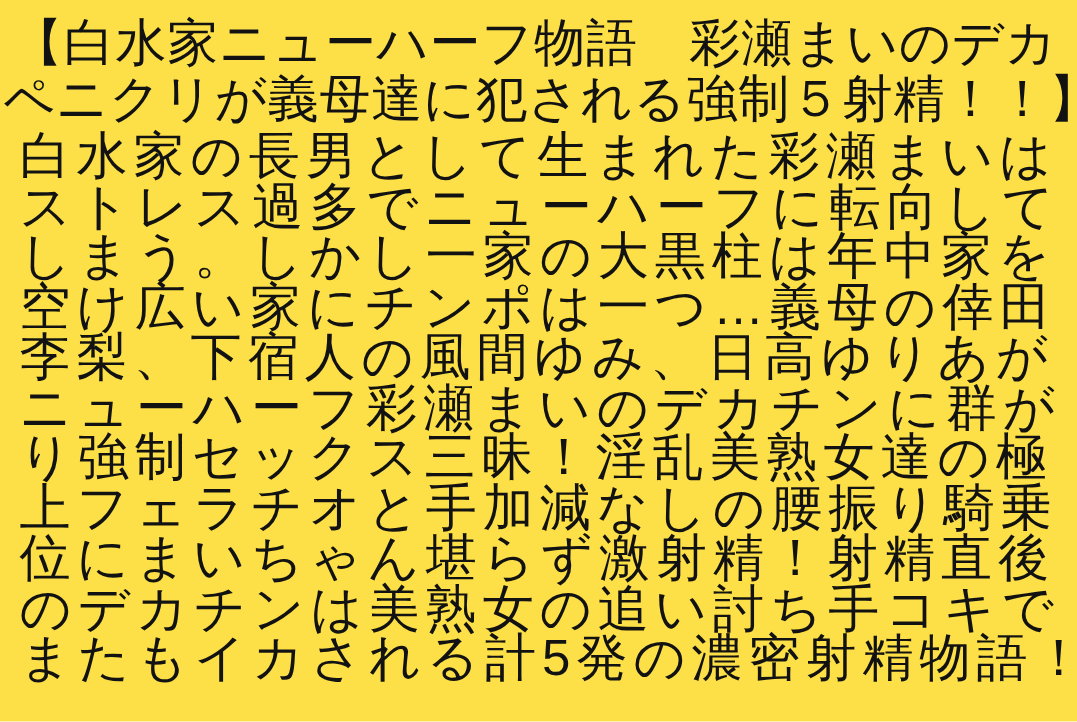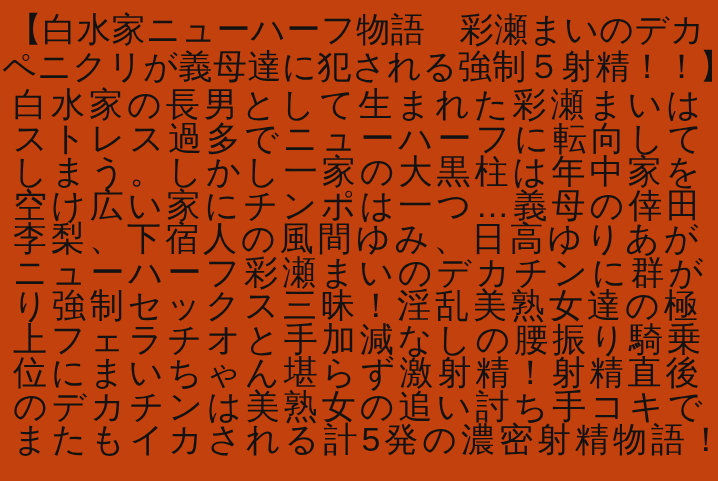--- a/index.html
+++ b/index.html
@@ -4,21 +4,21 @@
 <style>
   html, body {
     margin: 0;
     padding: 0;
     background: #ffffff;
   }
   .page {
     position: relative;
     width: 718px;
     height: 481px;
-    background: #c2410c;
+    background: #fde047;
     overflow: hidden;
     font-family: "Liberation Sans", "DejaVu Sans", sans-serif;
     color: #121212;
     font-weight: 500;
   }
   .line {
     white-space: nowrap;
   }
   .title-block {
     position: absolute;

